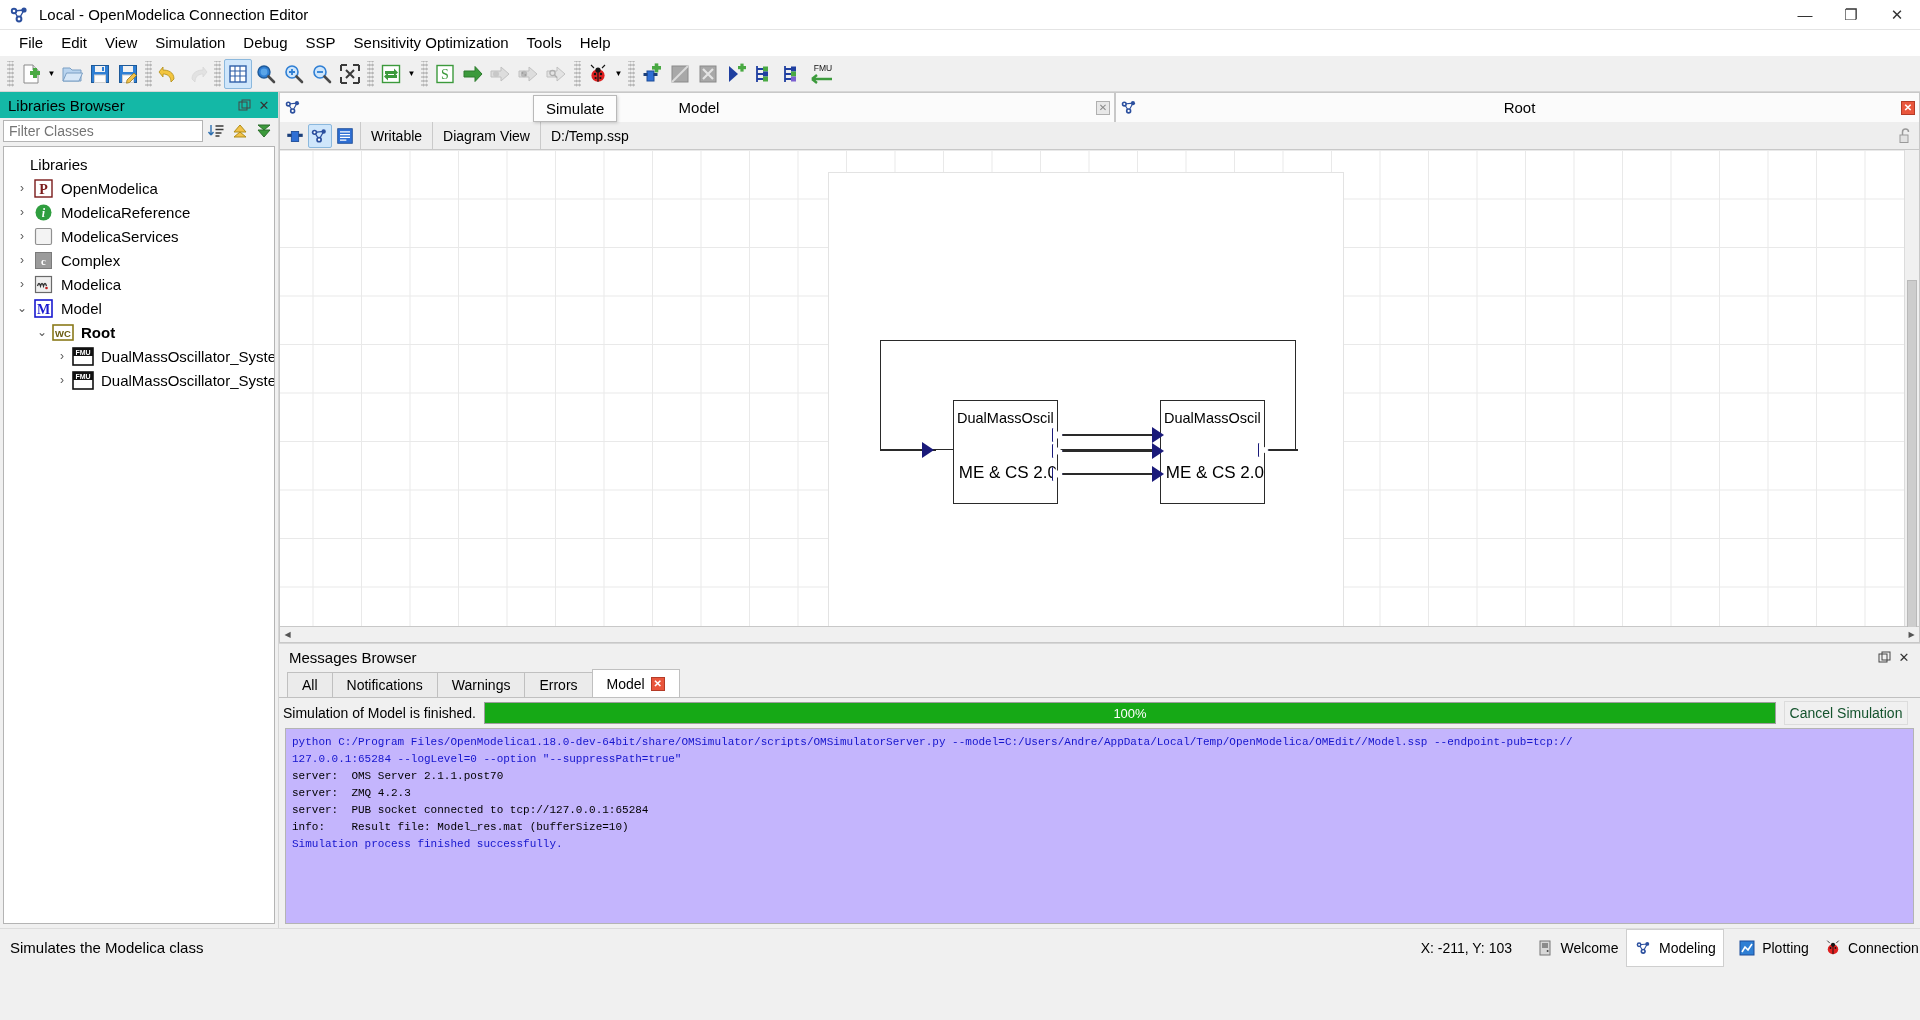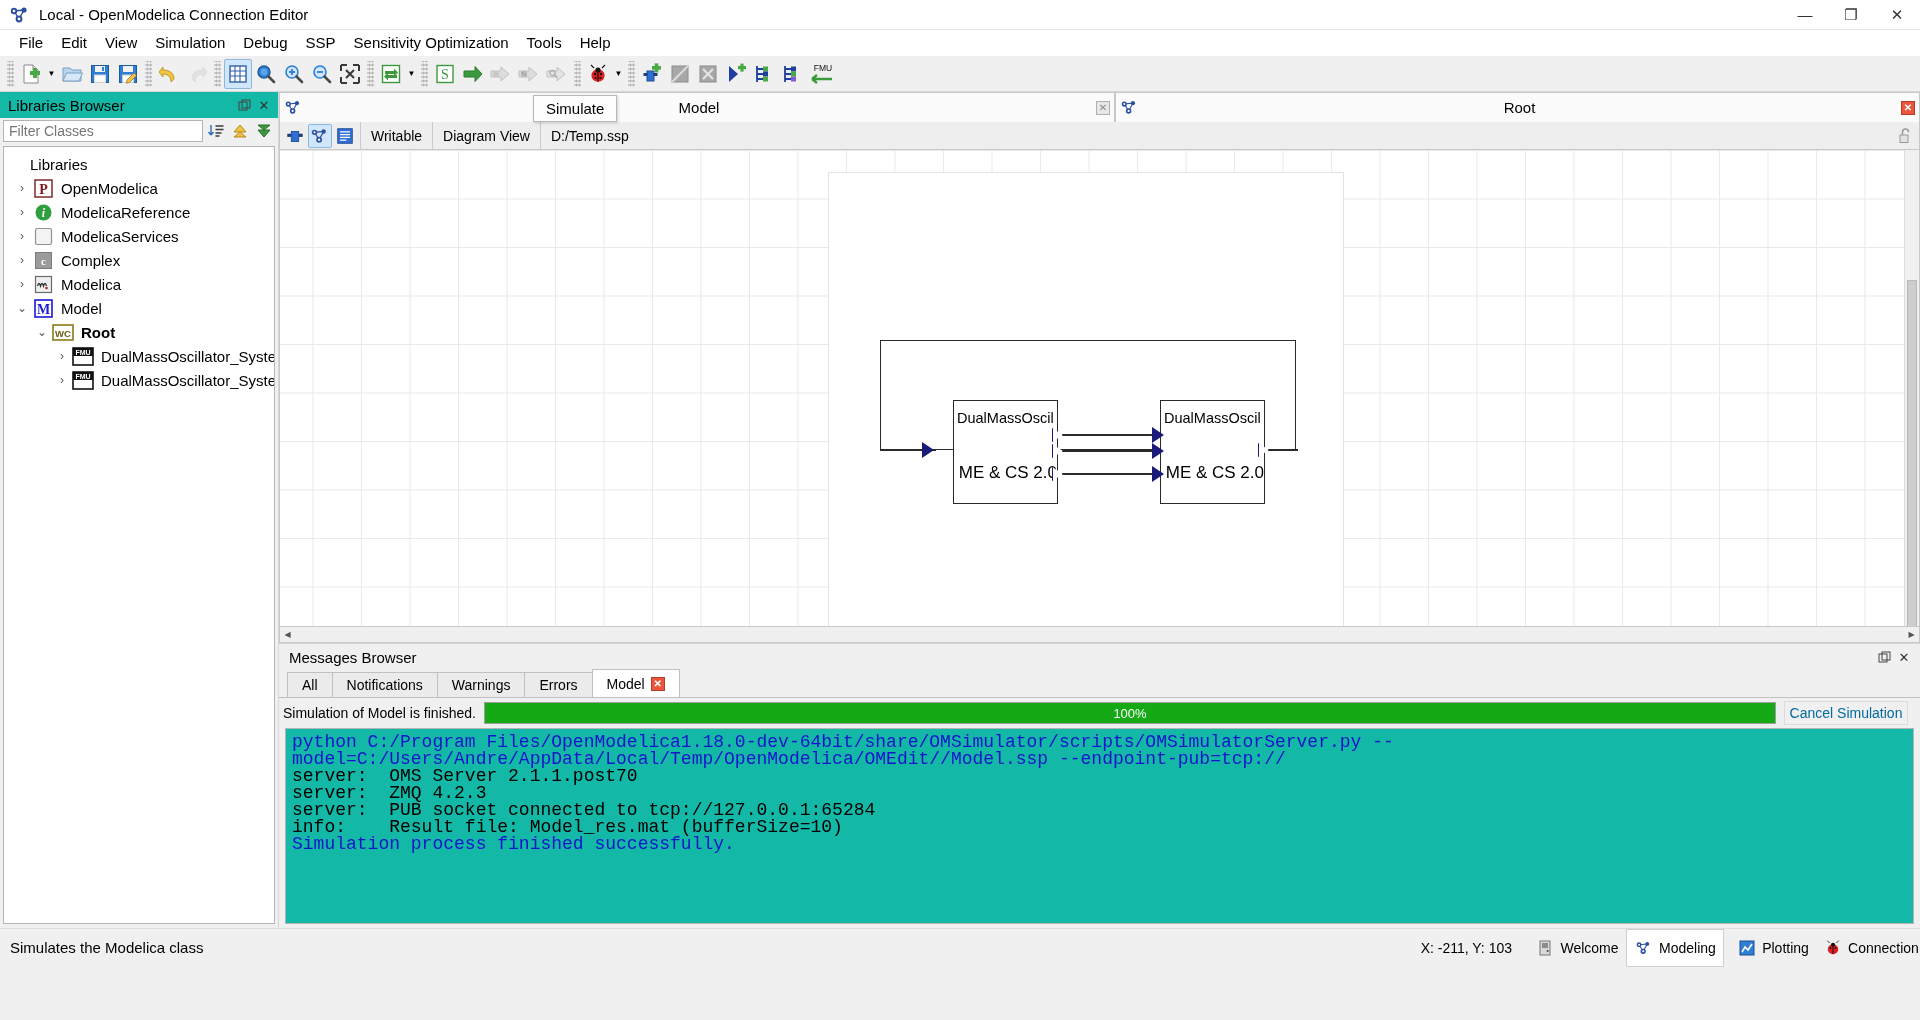--- a/index.html
+++ b/index.html
@@ -134,25 +134,25 @@
   .mtab{ height:25px; display:flex; align-items:center; gap:6px; padding:0 14px; font-size:14px;
          border:1px solid #c0c0c0; border-bottom:none; background:#ebebeb; margin-right:-1px;}
   .mtab.active{ background:#fff; height:28px; position:relative; z-index:2;}
   .prog-row{ height:30px; display:flex; align-items:center; gap:8px; padding:2px 6px 2px 4px;}
   .prog-label{ font-size:14px; white-space:nowrap; }
   .prog-bar{ flex:1; height:22px; border:1px solid #9e9e9e; background:#be185d; position:relative;}
   .prog-fill{ position:absolute; left:0; top:0; bottom:0; background:#16a916; }
   .prog-text{ position:absolute; inset:0; display:flex; align-items:center; justify-content:center;
               font-size:13px; color:#fff; }
   .cancel-btn{ width:124px; height:24px; display:flex; align-items:center; justify-content:center;
-               font-size:14px; color:#0369a1; background:#f0f0f0; border:1px solid #dcdcdc;
+               font-size:14px; color:#14532d; background:#f0f0f0; border:1px solid #dcdcdc;
                margin-right:6px;}
-  .logbox{ flex:1; margin:0 6px 4px 6px; background:#14b8a6; border:1px solid #b4b4b4;
+  .logbox{ flex:1; margin:0 6px 4px 6px; background:#c4b5fd; border:1px solid #b4b4b4;
            padding:5px 6px; overflow:hidden;
-           font-family:"Liberation Mono", monospace; font-size:18px; line-height:17px;}
+           font-family:"Liberation Mono", monospace; font-size:11px; line-height:17px;}
   .log-blue{ color:#1414cd; }
   .log-black{ color:#000; }
 
   
   .statusbar{ height:38px; display:flex; align-items:center; background:#f0f0f0;
               border-top:1px solid #dcdcdc; }
   .status-text{ font-size:15px; padding-left:10px; }
   .status-right{ margin-left:auto; display:flex; align-items:stretch; height:38px; }
   .coords{ font-size:14px; display:flex; align-items:center; padding:0 16px; }
   .perspective{ width:98px; display:flex; align-items:center; justify-content:center; gap:5px;
@@ -689,20 +689,21 @@
         <span class="prog-label">Simulation of Model is finished.</span>
         <div class="prog-bar">
           <div class="prog-fill" style="width:100%"></div>
           <div class="prog-text">100%</div>
         </div>
         <div class="cancel-btn">Cancel Simulation</div>
       </div>
 
       <div class="logbox">
         <div class="log-blue">python C:/Program Files/OpenModelica1.18.0-dev-64bit/share/OMSimulator/scripts/OMSimulatorServer.py --model=C:/Users/Andre/AppData/Local/Temp/OpenModelica/OMEdit//Model.ssp --endpoint-pub=tcp://</div>
+        <div class="log-blue">127.0.0.1:65284 --logLevel=0 --option "--suppressPath=true"</div>
         <div class="log-black" style="white-space:pre">server:  OMS Server 2.1.1.post70</div>
         <div class="log-black" style="white-space:pre">server:  ZMQ 4.2.3</div>
         <div class="log-black" style="white-space:pre">server:  PUB socket connected to tcp://127.0.0.1:65284</div>
         <div class="log-black" style="white-space:pre">info:    Result file: Model_res.mat (bufferSize=10)</div>
         <div class="log-blue">Simulation process finished successfully.</div>
       </div>
     </div>
   </div>
 </div>
 

